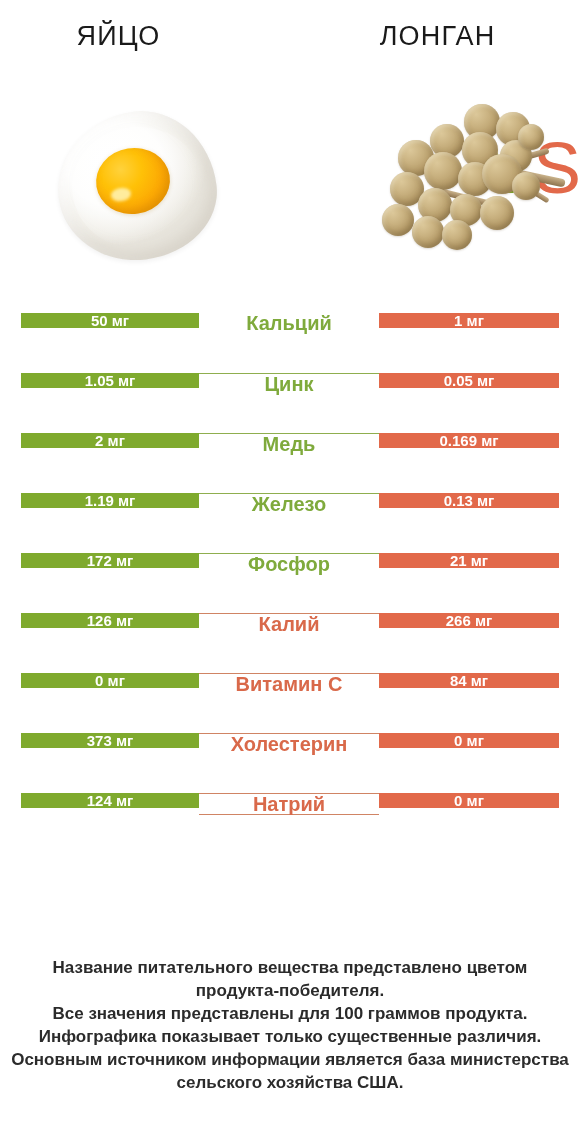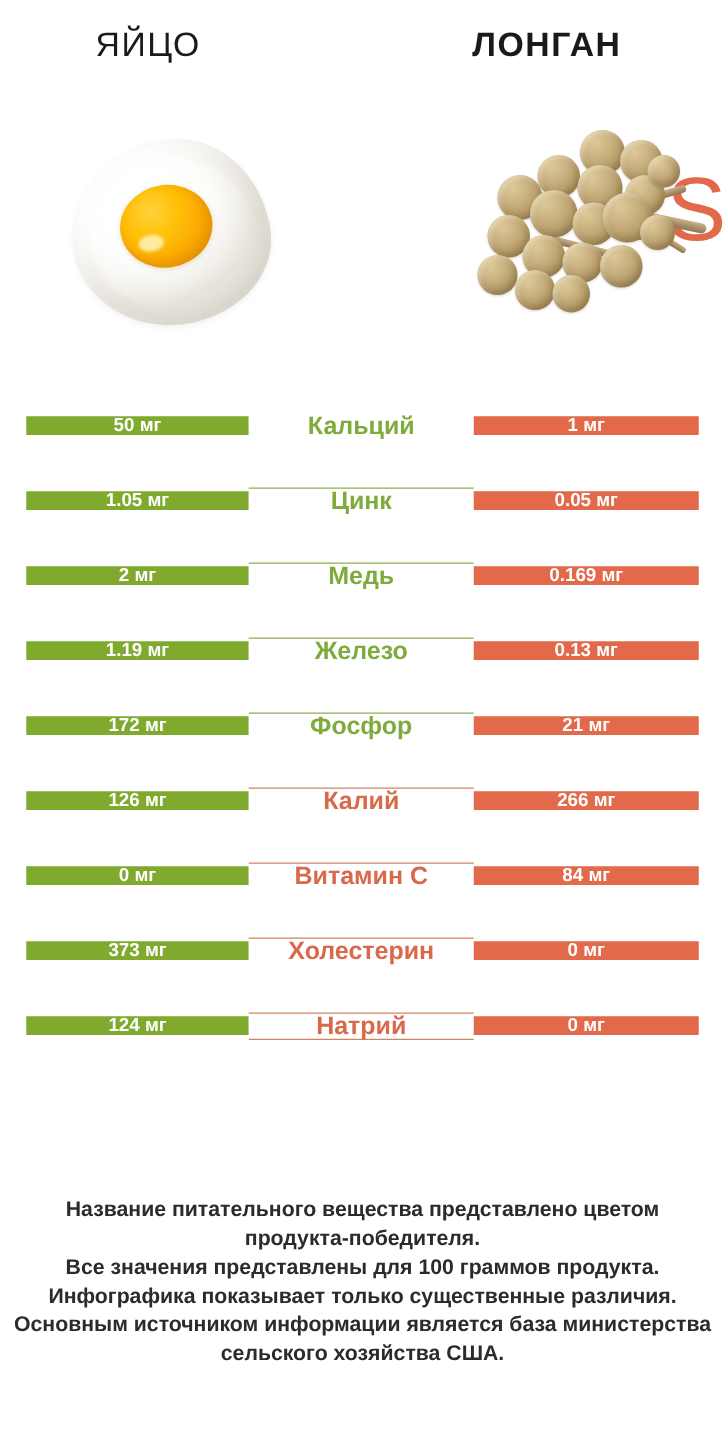--- a/index.html
+++ b/index.html
@@ -29,21 +29,21 @@
     flex: 1 1 50%;
     text-align: center;
     font-size: 27px;
     font-weight: 400;
     letter-spacing: 1.2px;
     color: #1a1a1a;
     text-transform: uppercase;
     line-height: 1;
   }
   .title-left  { padding-right: 52px; }
-  .title-right { padding-left: 30px; font-weight: bold; }
+  .title-right { padding-left: 30px; }
 
   
   .hero {
     position: absolute;
     top: 86px;
     left: 0;
     width: 580px;
     height: 200px;
   }
 
@@ -153,21 +153,21 @@
   .table {
     position: absolute;
     left: 21px;
     top: 313px;
     width: 538px;
   }
   .row {
     display: flex;
     height: 55px;
     margin-bottom: 5px;
-    align-items: center;
+    align-items: flex-start;
   }
   .row:last-child { margin-bottom: 0; }
 
   .cell {
     display: flex;
     align-items: center;
     justify-content: center;
     font-size: 15px;
     font-weight: 700;
     line-height: 1;

